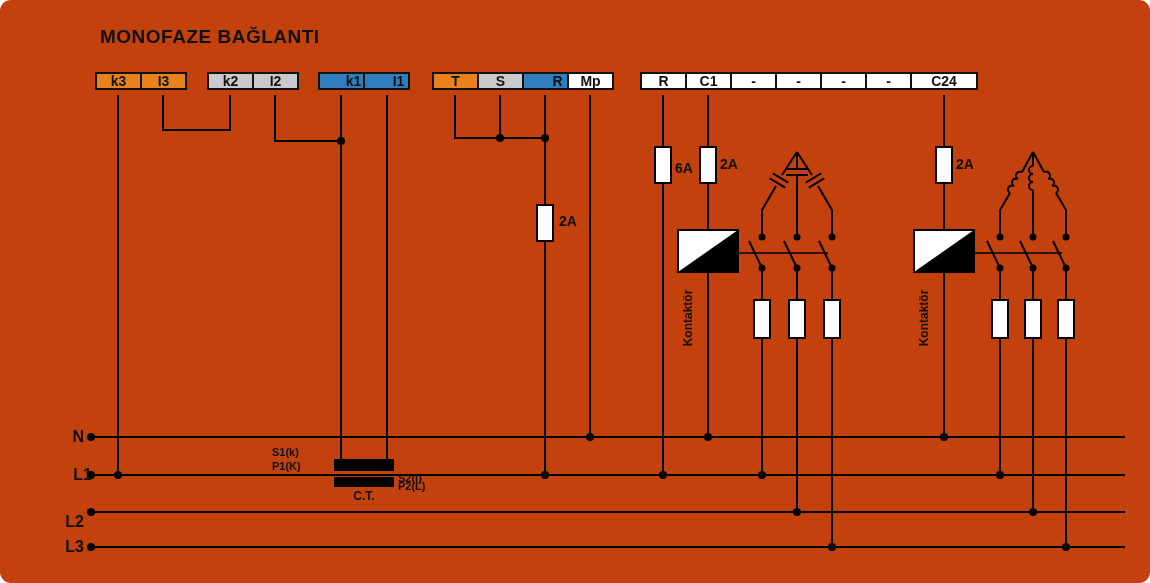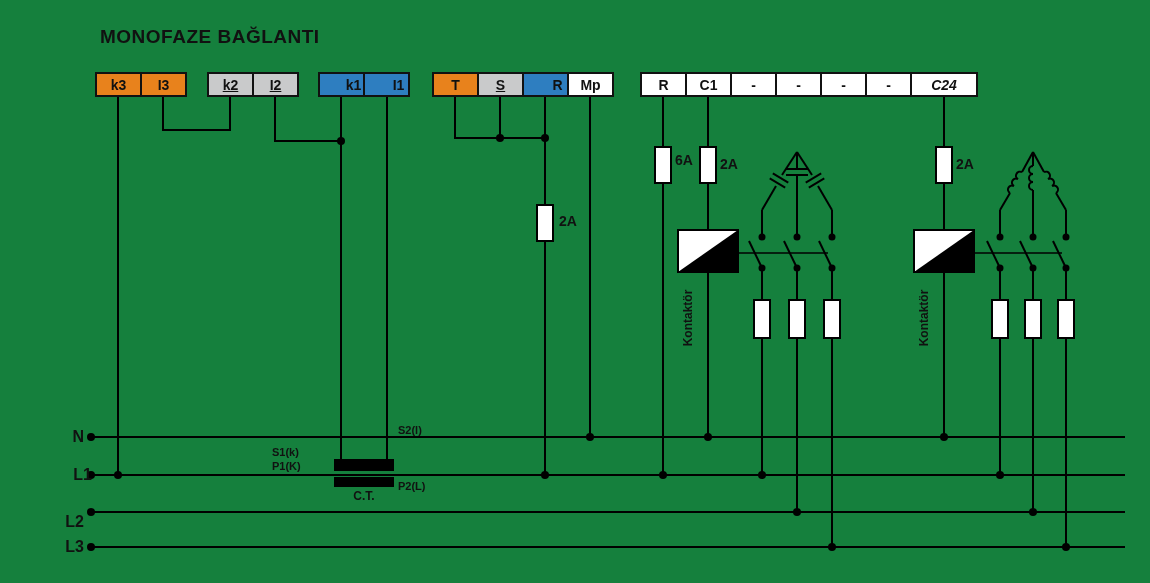--- a/index.html
+++ b/index.html
@@ -1,33 +1,33 @@
 <!DOCTYPE html>
 <html><head>
 <meta charset="utf-8">
 <style>
   html,body{margin:0;padding:0;background:#fff;}
   .canvas{
-    position:relative;width:1150px;height:583px;background:#15803d;
-    font-family:"Liberation Sans","DejaVu Sans",sans-serif;color:#111;overflow:hidden;
+    position:relative;width:1150px;height:583px;background:#c2410c;
+    font-family:"Liberation Sans","DejaVu Sans",sans-serif;color:#111;overflow:hidden;border-radius:11px;
   }
   .title{
     position:absolute;left:100px;top:26px;font-size:19px;font-weight:bold;letter-spacing:.5px;
   }
   .tblock{position:absolute;top:72px;display:flex;}
   .cell{
-    width:47px;height:25px;border:2px solid #111;margin-left:-2px;box-sizing:border-box;
+    width:47px;height:18px;border:2px solid #111;margin-left:-2px;box-sizing:border-box;
     display:flex;align-items:center;justify-content:center;
     font-weight:bold;font-size:14px;background:#fff;
   }
   .cell:first-child{margin-left:0;}
   .orange{background:#E8821C;}
-  .gray{background:#C9CACB;text-decoration:underline;}
+  .gray{background:#C9CACB;}
   .blue{background:#2E7EC0;padding-left:24px;}
-  .c24{width:68px;font-style:italic;}
+  .c24{width:68px;}
   .lbl{position:absolute;font-weight:bold;font-size:14px;white-space:nowrap;}
   .small{font-size:11px;}
   .ct-name{font-size:12px;text-align:center;}
   .ralign{text-align:left;}
   .vert{
     position:absolute;width:80px;height:14px;line-height:14px;text-align:center;
     transform:rotate(-90deg);font-weight:bold;font-size:12px;
   }
   .line-lbl{font-size:16px;text-align:right;width:40px;}
   svg{position:absolute;left:0;top:0;}
@@ -222,29 +222,29 @@
     <div class="cell">R</div>
     <div class="cell">C1</div>
     <div class="cell">-</div>
     <div class="cell">-</div>
     <div class="cell">-</div>
     <div class="cell">-</div>
     <div class="cell c24">C24</div>
   </div>
 
   <div class="lbl" style="left:559px;top:213px">2A</div>
-  <div class="lbl" style="left:675px;top:152px">6A</div>
+  <div class="lbl" style="left:675px;top:160px">6A</div>
   <div class="lbl" style="left:720px;top:156px">2A</div>
   <div class="lbl" style="left:956px;top:156px">2A</div>
 
   <div class="vert" style="left:648px;top:311px">Kontaktör</div>
   <div class="vert" style="left:884px;top:311px">Kontaktör</div>
 
   <div class="lbl small ralign" style="left:272px;top:446px;width:58px">S1(k)</div>
-  <div class="lbl small" style="left:398px;top:424px">S2(l)</div>
+  <div class="lbl small" style="left:398px;top:472px">S2(l)</div>
   <div class="lbl small ralign" style="left:272px;top:460px;width:58px">P1(K)</div>
   <div class="lbl small" style="left:398px;top:480px">P2(L)</div>
   <div class="lbl ct-name" style="left:334px;top:489px;width:60px">C.T.</div>
 
   <div class="lbl line-lbl" style="left:44px;top:428px">N</div>
   <div class="lbl line-lbl" style="left:52px;top:466px">L1</div>
   <div class="lbl line-lbl" style="left:44px;top:513px">L2</div>
   <div class="lbl line-lbl" style="left:44px;top:538px">L3</div>
 
 </div>

